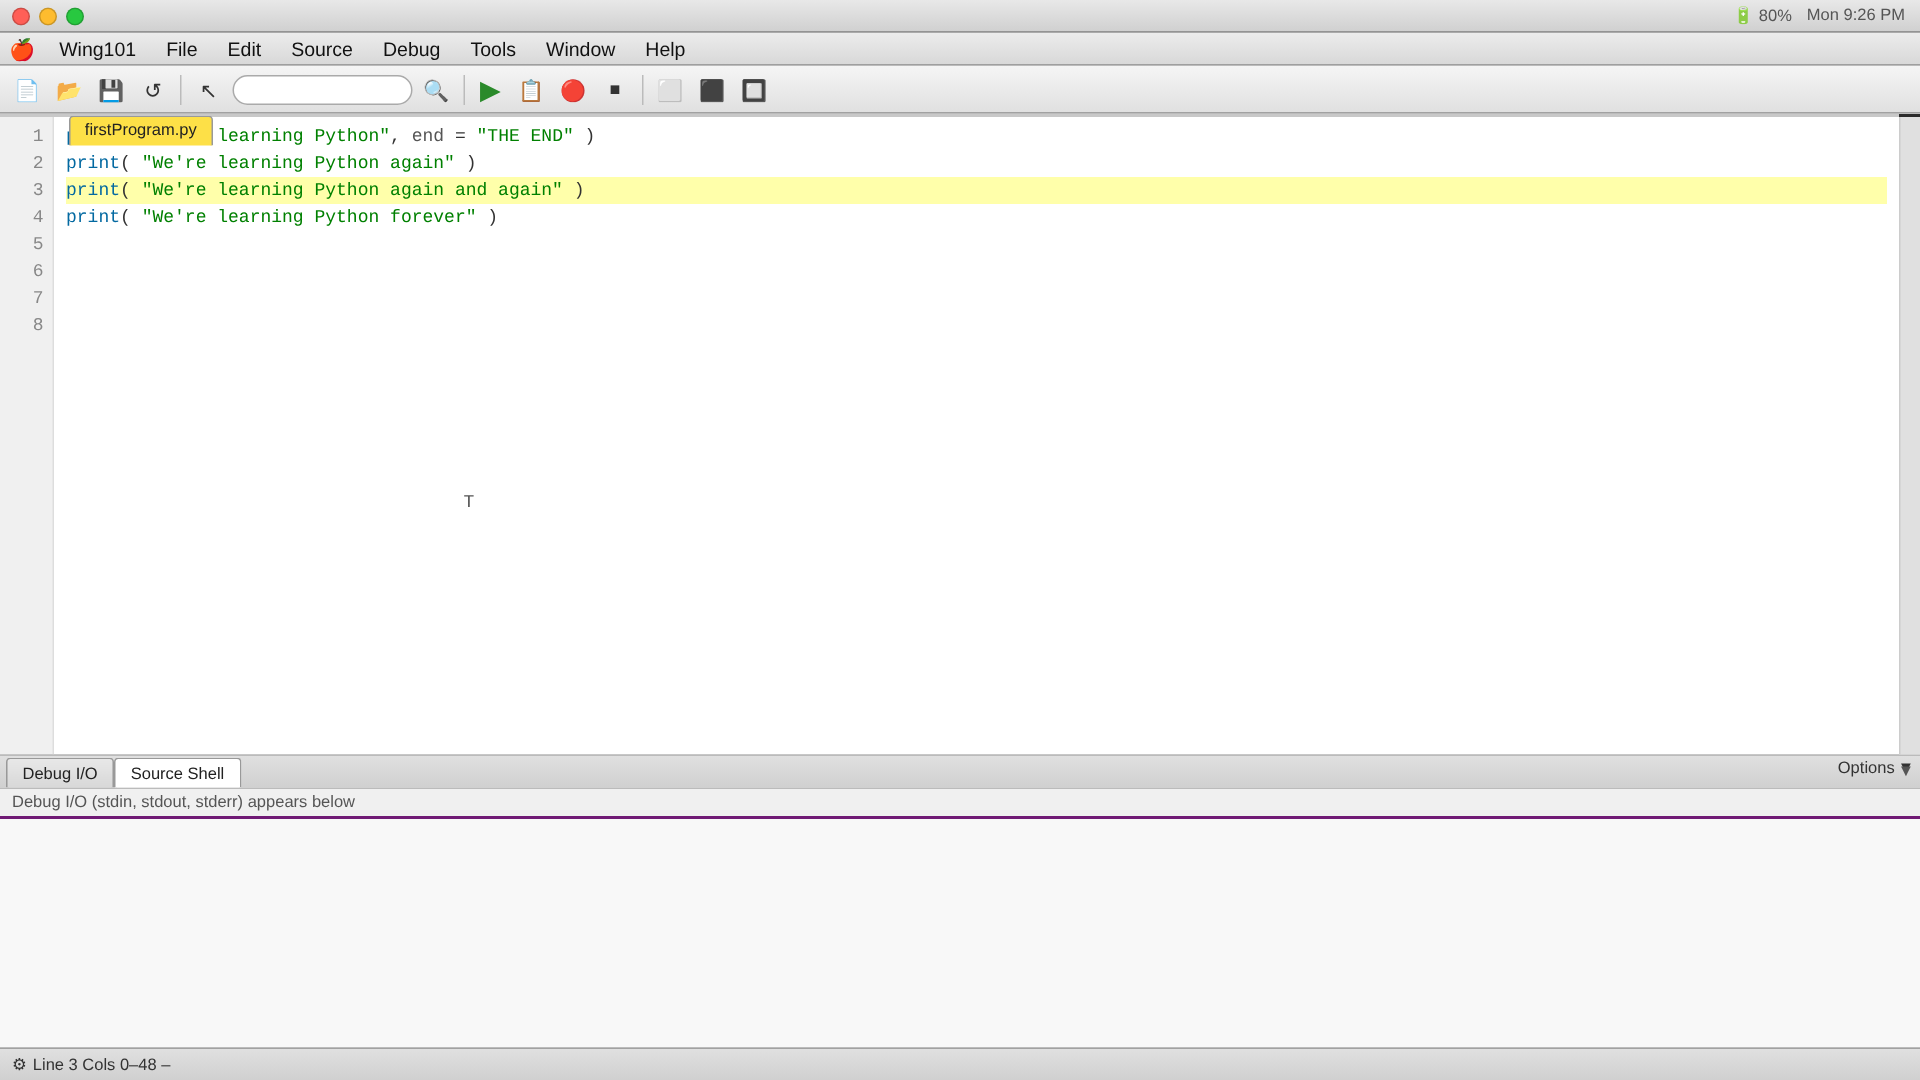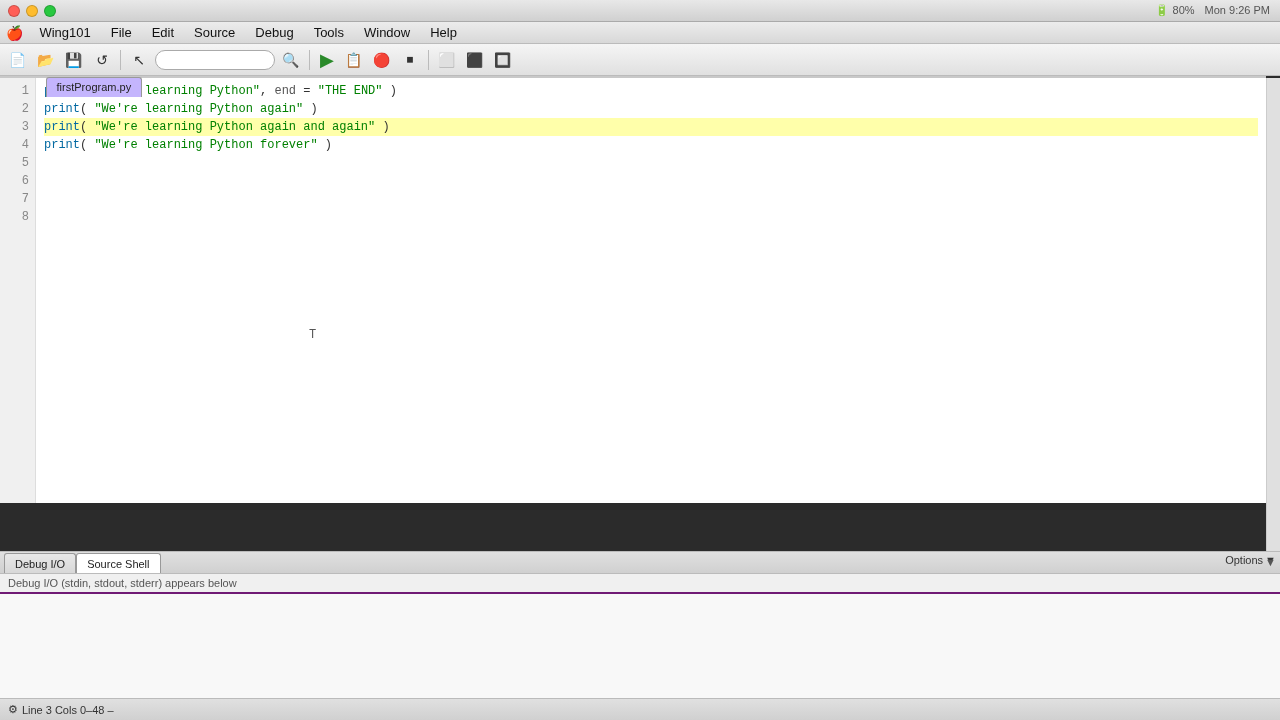--- a/index.html
+++ b/index.html
@@ -130,21 +130,21 @@
       border-bottom: none;
       padding: 0 10px;
       font-size: 11px;
       color: #222;
       display: flex;
       align-items: center;
       border-radius: 3px 3px 0 0;
       cursor: pointer;
     }
     .tab.active {
-      background: #c4b5fd;
+      background: #fde047;
       z-index: 1;
     }
 
     #line-numbers {
       width: 36px;
       background: #f0f0f0;
       border-right: 1px solid #ddd;
       padding: 4px 0;
       text-align: right;
       font-family: "Menlo", "Courier New", monospace;
@@ -180,21 +180,21 @@
     .str { color: #008000; }
     .punc { color: #333; }
     .kwarg { color: #555; }
 
     
     #output-section {
       position: absolute;
       bottom: 22px;
       left: 0;
       right: 0;
-      height: 147px;
+      height: 195px;
       background: #f8f8f8;
       border-top: 1px solid #bbb;
       display: flex;
       flex-direction: column;
     }
     #output-tabs {
       height: 22px;
       background: linear-gradient(to bottom, #e0e0e0, #d0d0d0);
       display: flex;
       align-items: flex-end;

